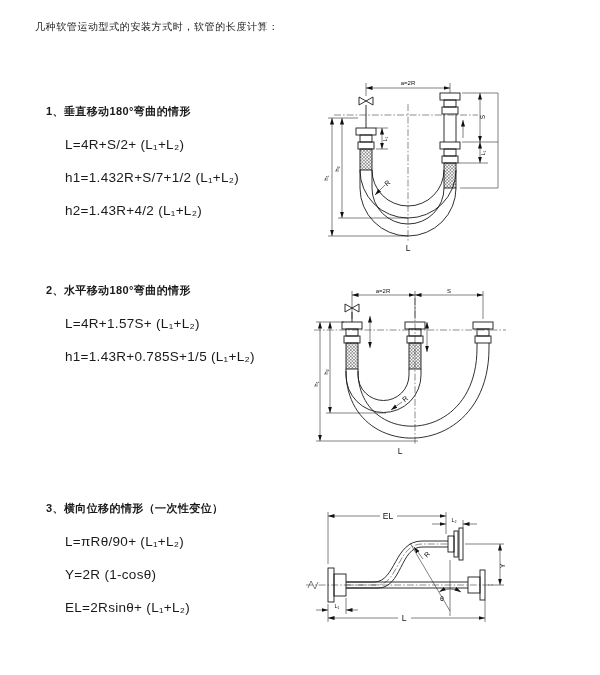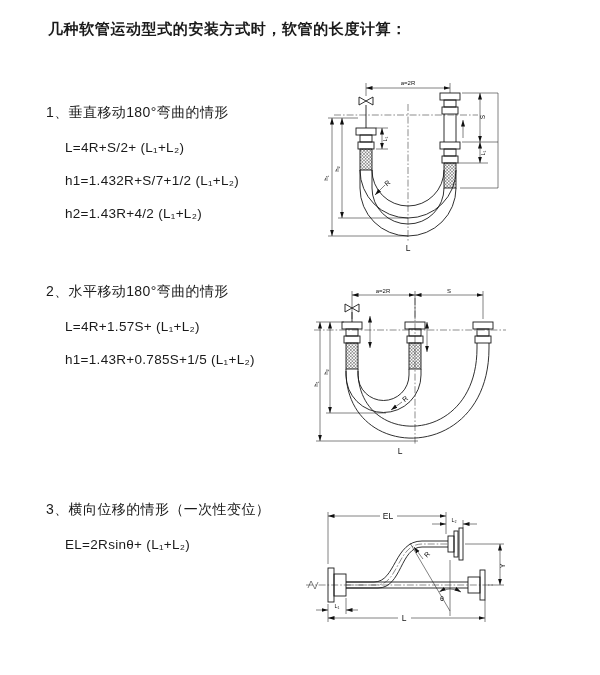--- a/index.html
+++ b/index.html
@@ -1,21 +1,21 @@
 <!DOCTYPE html>
 <html><head>
 <meta charset="utf-8">
 <style>
   html,body{margin:0;padding:0}
   body{width:600px;height:675px;background:#fff;position:relative;overflow:hidden;
        font-family:"Liberation Sans",sans-serif;color:#1a1a1a}
   .abs{position:absolute}
-  .title{left:48px;top:20px;font-size:15px;font-weight:bold;letter-spacing:.6px}
+  .title{left:35px;top:20px;font-size:10px;font-weight:normal;letter-spacing:.6px}
   .section{left:46px;width:270px}
-  .heading{font-size:14px;font-weight:normal;letter-spacing:.4px}
+  .heading{font-size:11px;font-weight:bold;letter-spacing:.4px}
   .formula{font-size:13.5px;margin-top:18px;padding-left:19px;letter-spacing:.3px;white-space:nowrap}
   svg{position:absolute}
   svg .ln{stroke:#1a1a1a;stroke-width:.9;fill:none}
   svg .dm{stroke:#1a1a1a;stroke-width:.55;fill:none}
   svg .cl{stroke:#1a1a1a;stroke-width:.5;fill:none;stroke-dasharray:7 2 1.6 2}
   svg text{fill:#111;font-family:"Liberation Sans",sans-serif}
   .t55{font-size:5.5px}.t6{font-size:6px}.t65{font-size:6.5px}.t7{font-size:7px}.t8{font-size:8.5px}
 </style>
 </head>
 <body>
@@ -30,20 +30,22 @@
 </div>
 
 <div class="abs section" style="top:283px">
   <div class="heading">2、水平移动180°弯曲的情形</div>
   <div class="formula">L=4R+1.57S+ (L₁+L₂)</div>
   <div class="formula">h1=1.43R+0.785S+1/5 (L₁+L₂)</div>
 </div>
 
 <div class="abs section" style="top:501px">
   <div class="heading">3、横向位移的情形（一次性变位）</div>
+  <div class="formula">L=πRθ/90+ (L₁+L₂)</div>
+  <div class="formula">Y=2R (1-cosθ)</div>
   <div class="formula">EL=2Rsinθ+ (L₁+L₂)</div>
 </div>
 
 <svg style="left:308px;top:66px" width="200" height="190" viewBox="0 0 200 190">
   <defs>
     <pattern id="xh1" patternUnits="userSpaceOnUse" width="3.2" height="3.2">
       <path d="M0 0L3.2 3.2M3.2 0L0 3.2" stroke="#333" stroke-width="0.45"></path>
     </pattern>
     <marker id="ae1" markerUnits="userSpaceOnUse" markerWidth="8" markerHeight="6" refX="6.5" refY="2" orient="auto">
         <path d="M0 0L6.5 2L0 4Z" fill="#111"></path>

